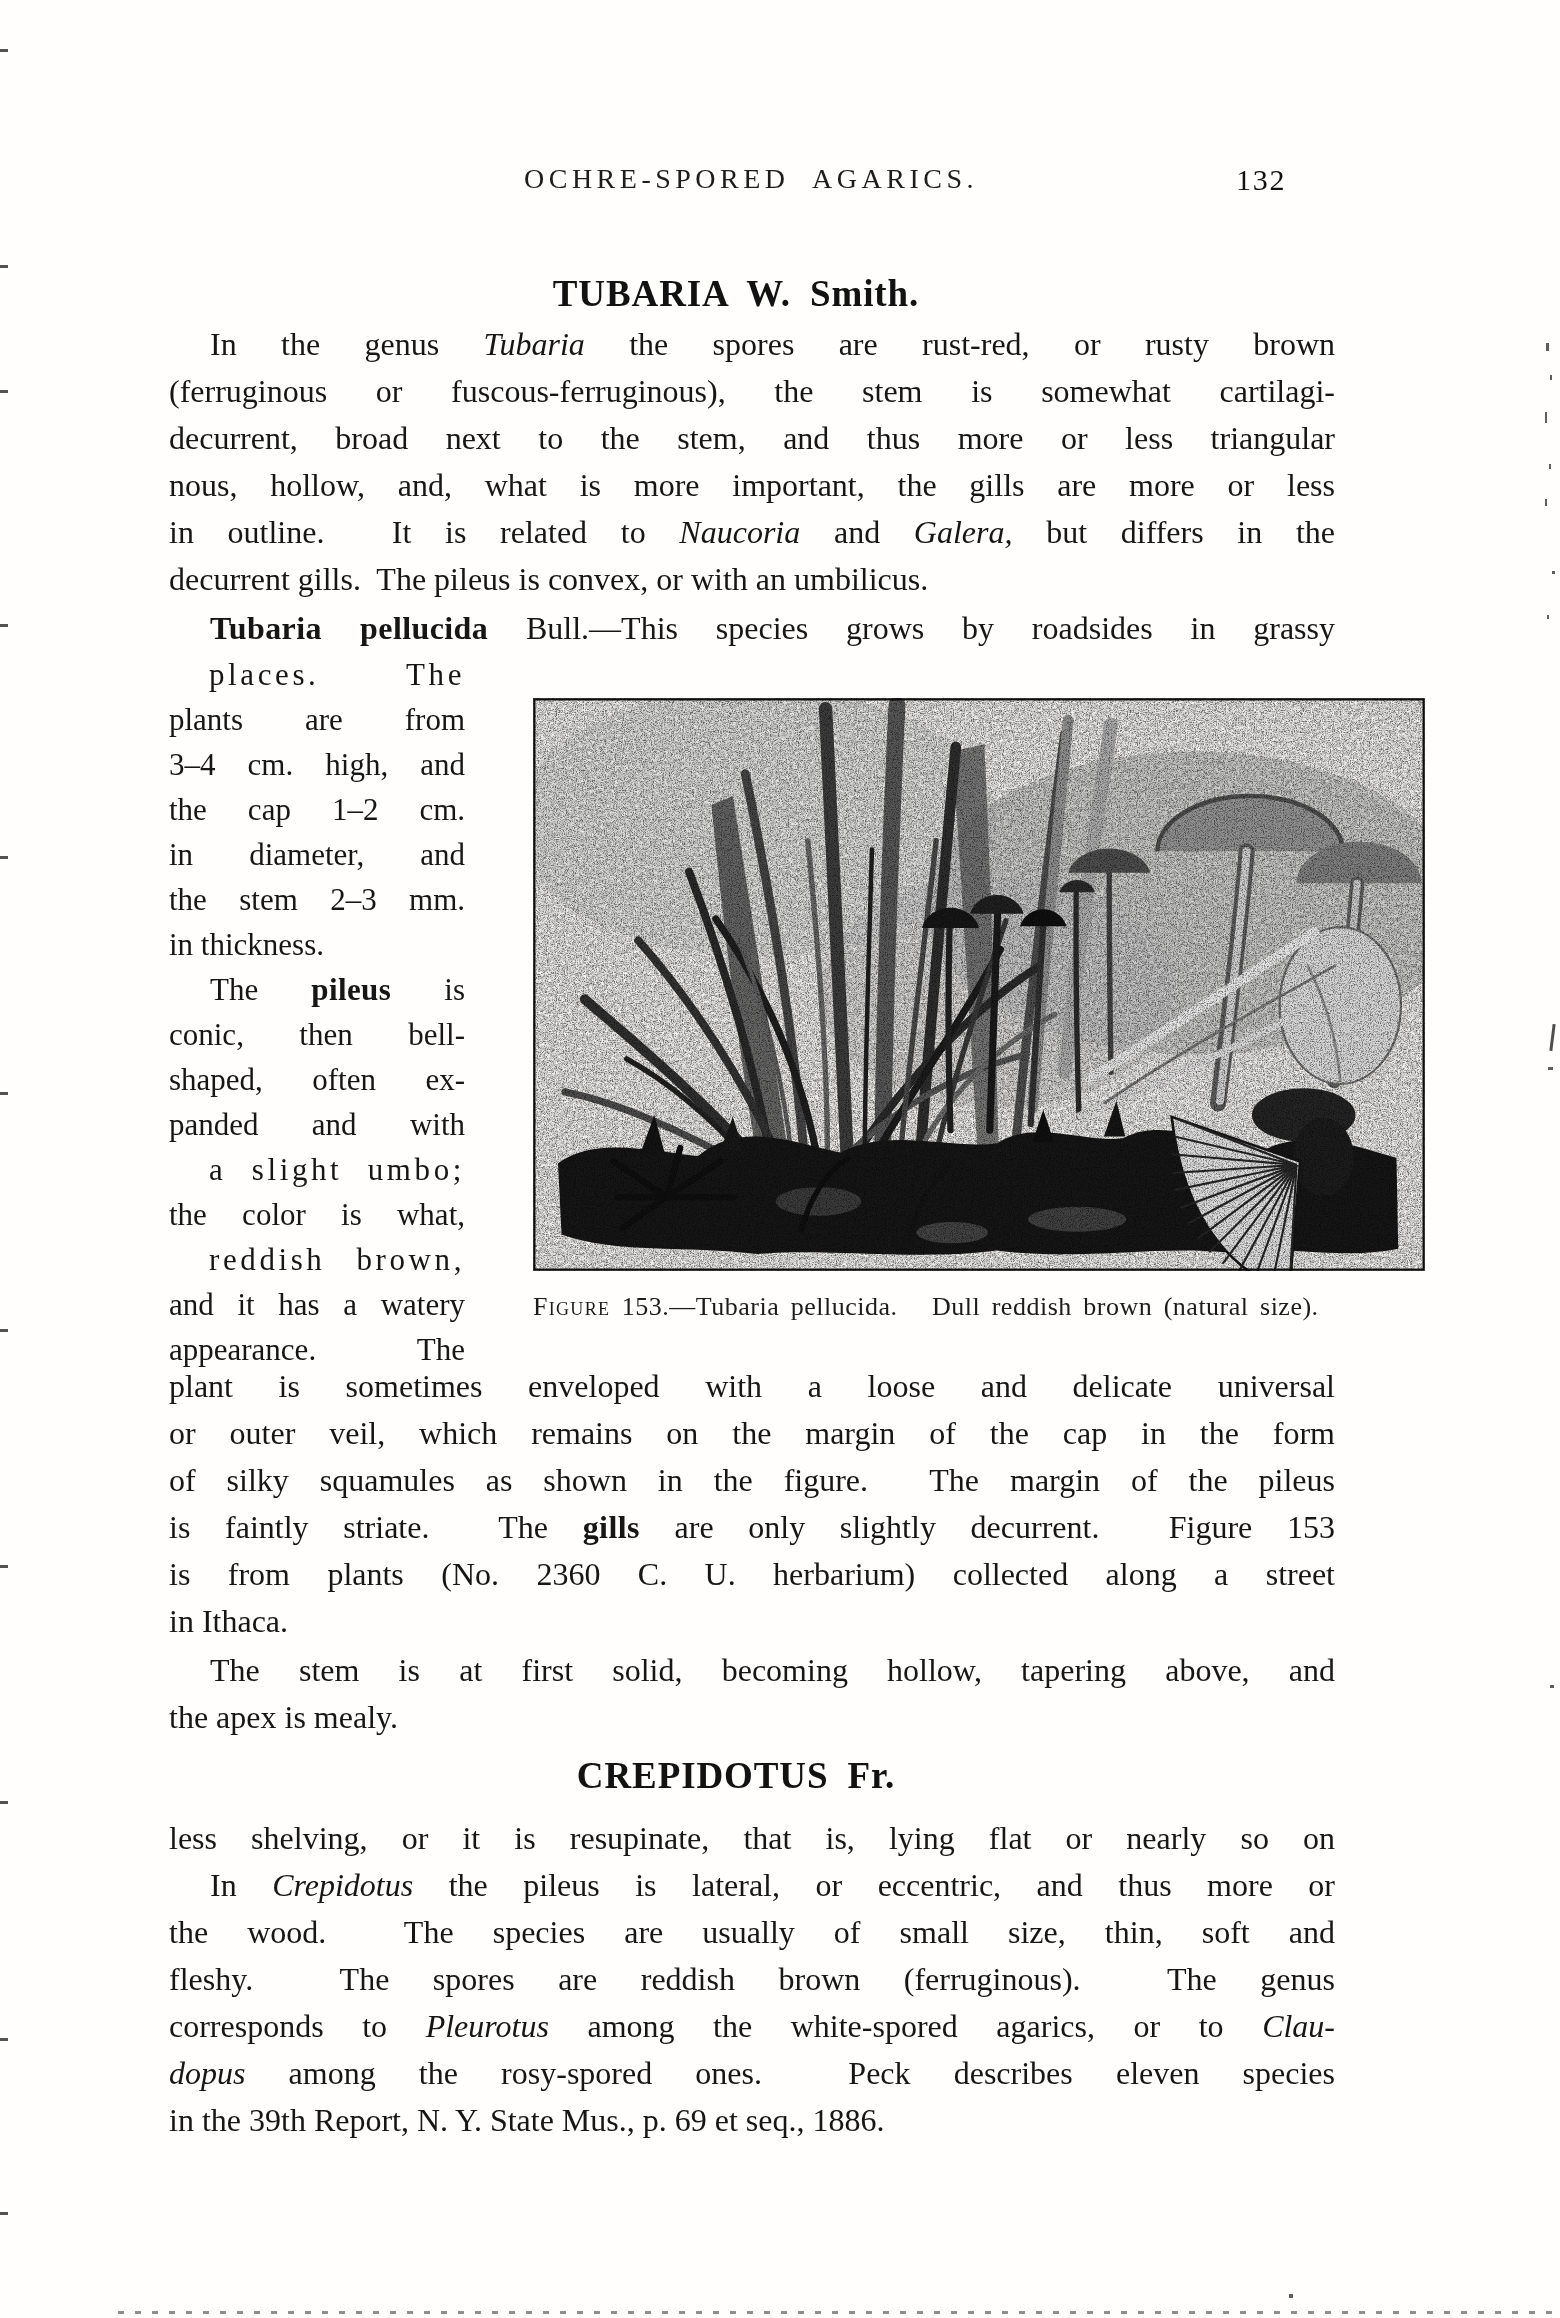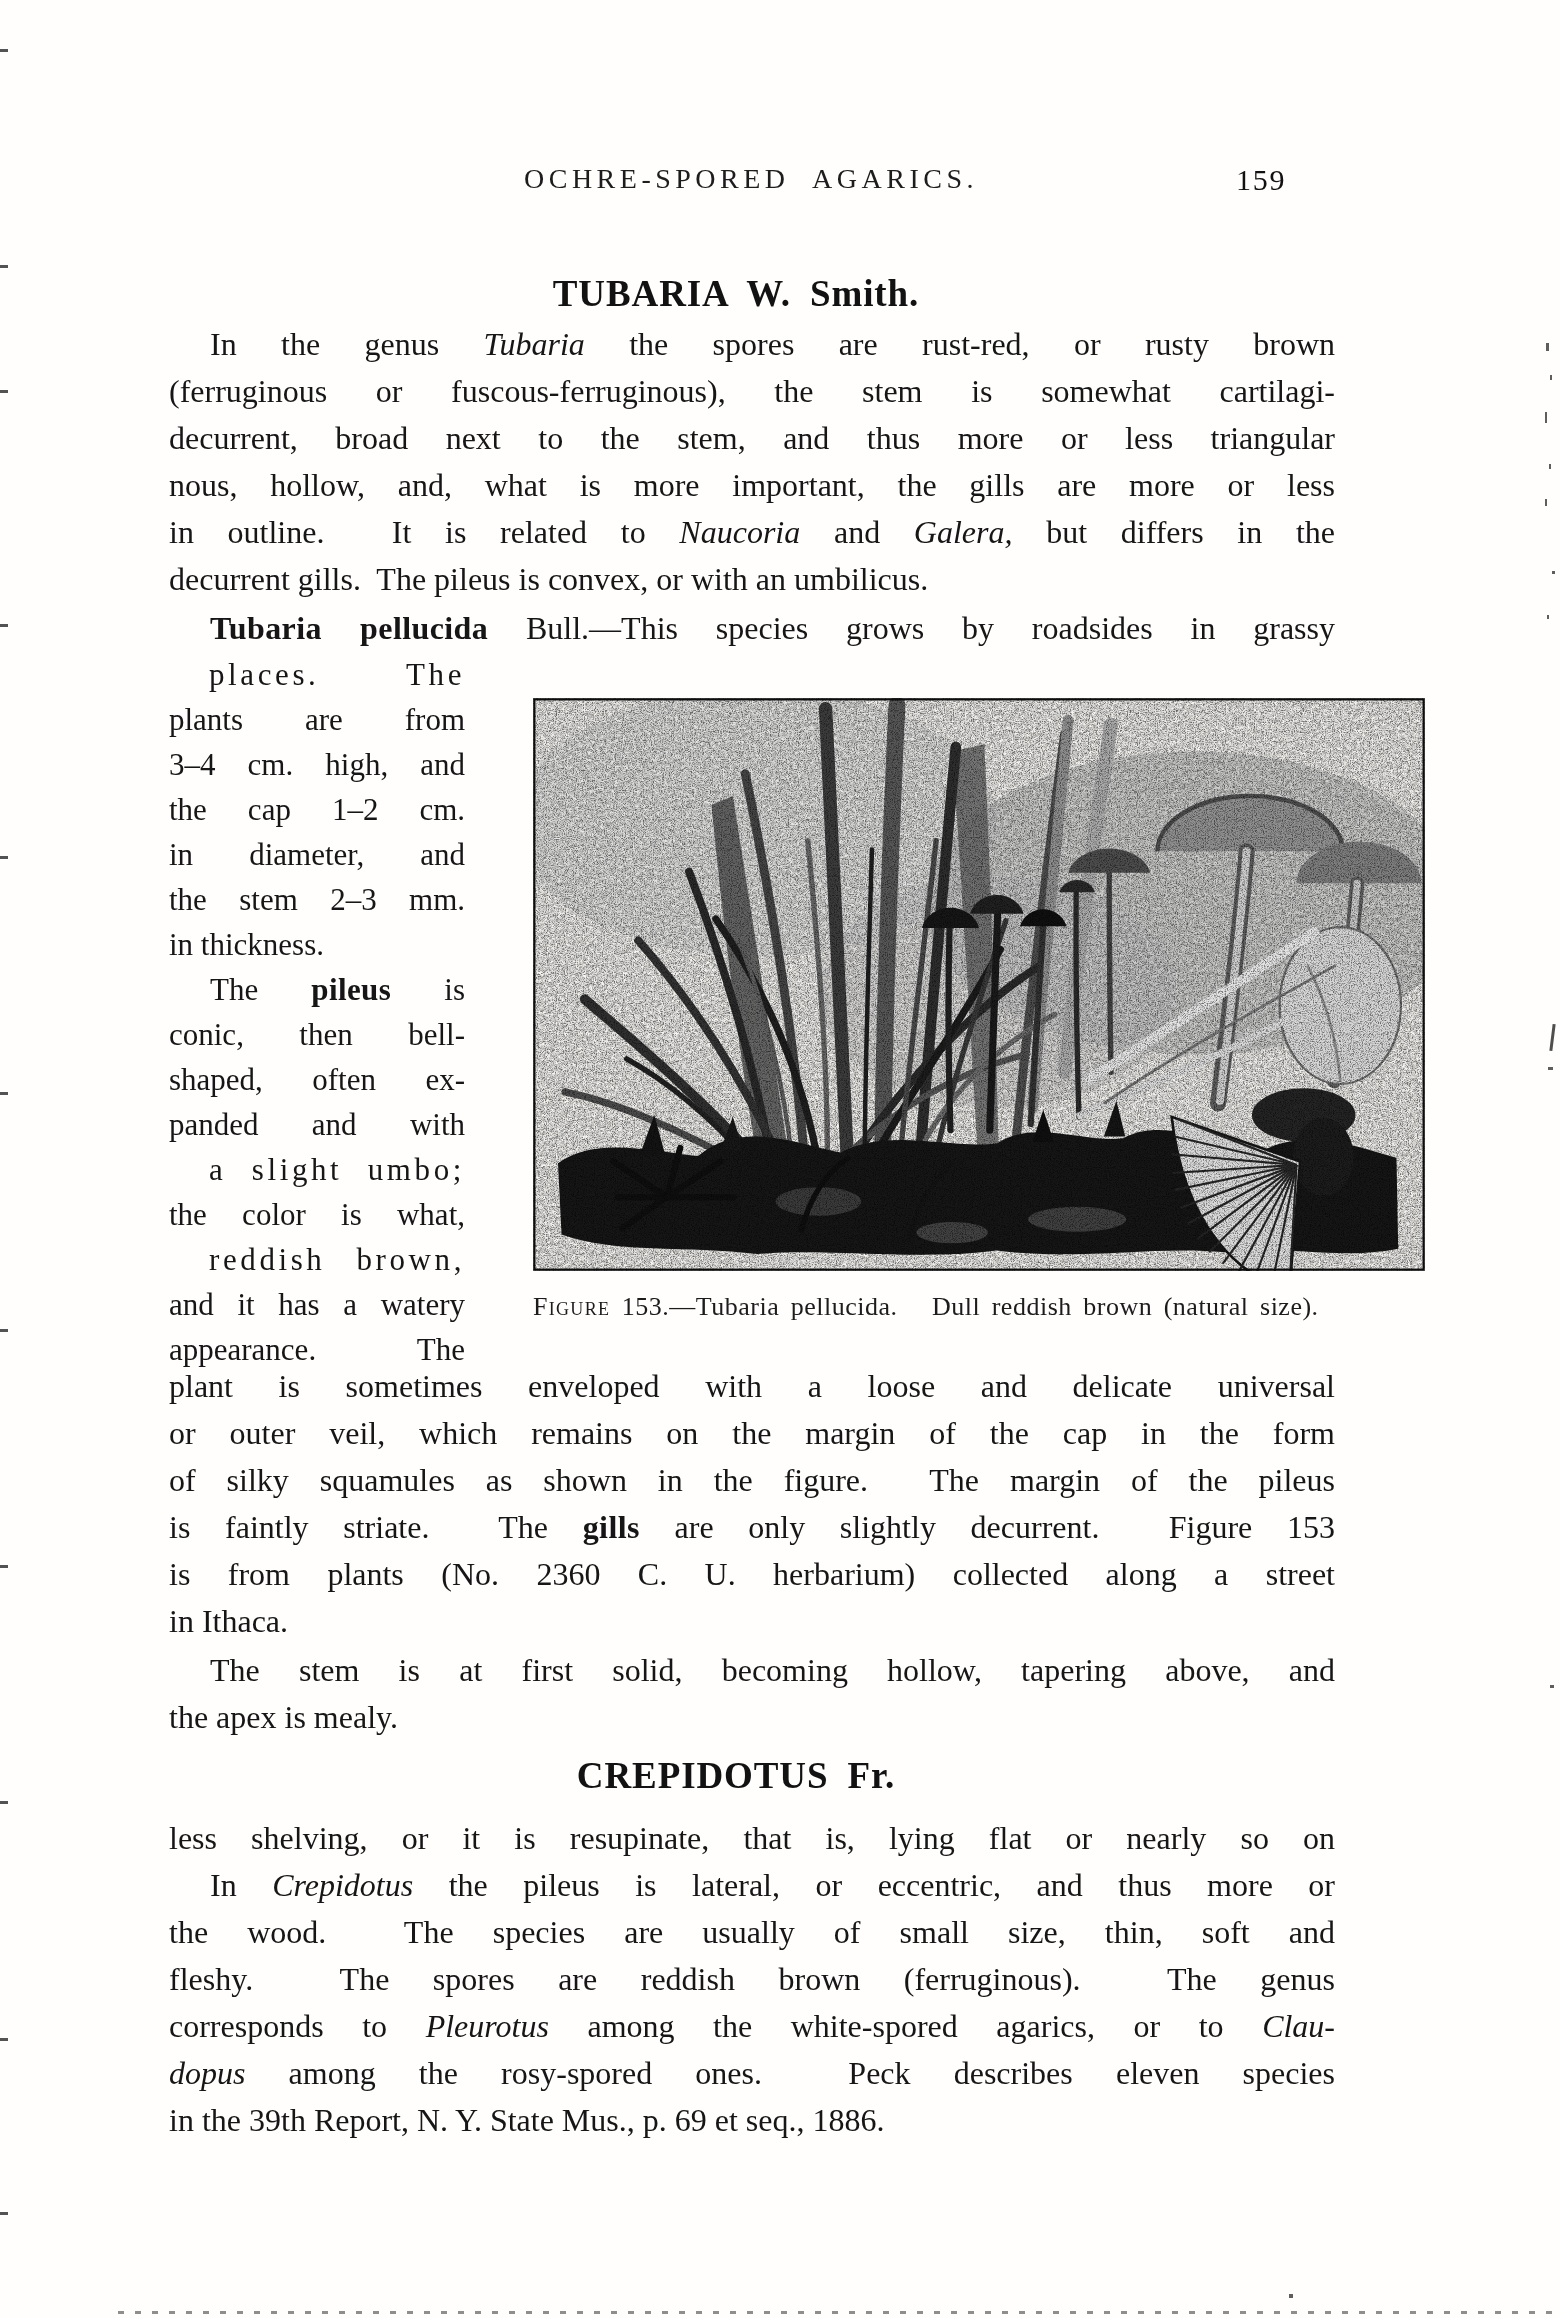--- a/index.html
+++ b/index.html
@@ -51,21 +51,21 @@
   .bottom-dots{position:absolute;left:118px;top:2311px;width:1438px;height:2.7px;opacity:.55;
        background:repeating-linear-gradient(90deg,#333 0 6.2px,transparent 6.2px 17px);}
 </style>
 </head>
 <body>
 
 <div class="page">
 
   <div class="running-head">
     <span class="rtitle">OCHRE-SPORED AGARICS.</span>
-    <span class="pnum">159</span>
+    <span class="pnum">132</span>
   </div>
 
   <h1 class="h1" id="tubaria-heading">TUBARIA W. Smith.</h1>
 
   <div class="block just-wrap" id="intro-block">
       <div class="tl just ind"><span>In the genus </span><span class="st-i">Tubaria</span><span> the spores are rust-red, or rusty brown</span></div>
       <div class="tl just"><span>(ferruginous or fuscous-ferruginous), the stem is somewhat cartilagi-</span></div>
       <div class="tl just"><span>decurrent, broad next to the stem, and thus more or less triangular</span></div>
       <div class="tl just"><span>nous, hollow, and, what is more important, the gills are more or less</span></div>
       <div class="tl just"><span>in outline.&nbsp; It is related to </span><span class="st-i">Naucoria</span><span> and </span><span class="st-i">Galera,</span><span> but differs in the</span></div>

